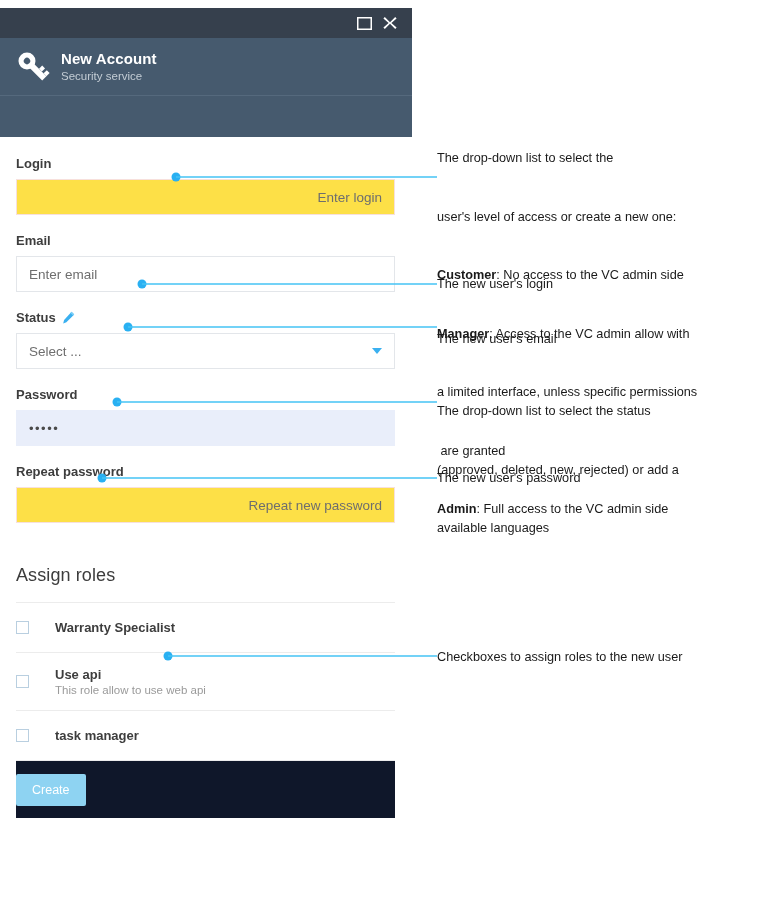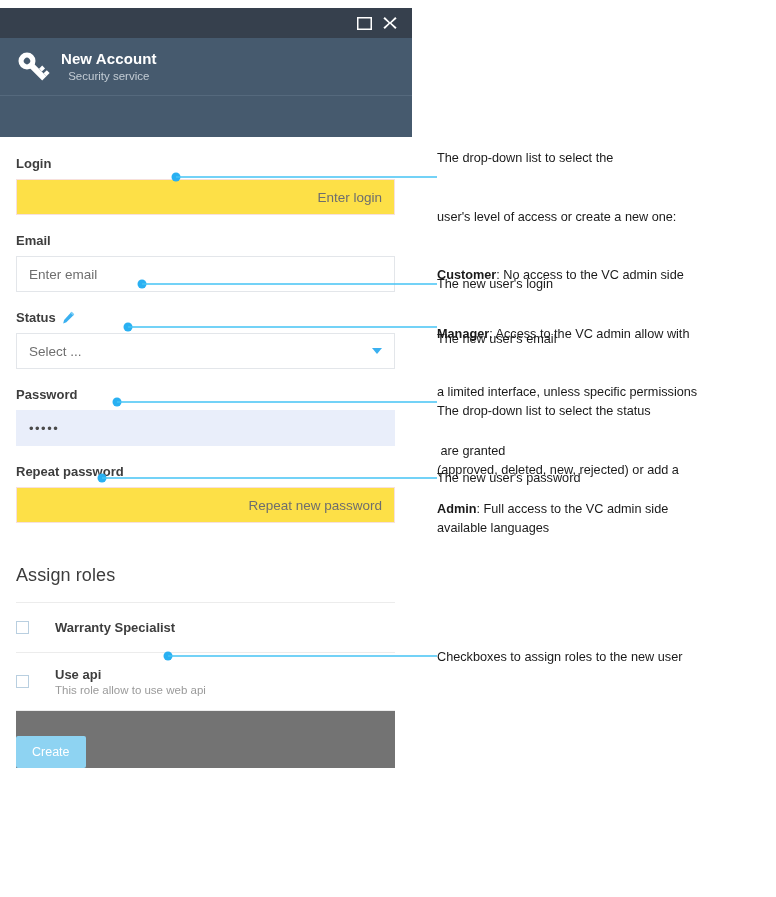--- a/index.html
+++ b/index.html
@@ -52,21 +52,20 @@
 
   
   .header {
     height: 58px;
     background: #465a6e;
     display: flex;
     align-items: center;
     padding-left: 11px;
     box-sizing: border-box;
     border-bottom: 1px solid #55697d;
-    text-align: center;
   }
   .header-icon {
     width: 44px;
     height: 44px;
     display: flex;
     align-items: center;
     justify-content: center;
     flex: 0 0 auto;
   }
   .header-text {
@@ -178,23 +177,23 @@
   }
   .role-desc {
     font-size: 11.5px;
     color: #9a9a9a;
     margin-top: 2px;
   }
 
   .footer {
     width: 379px;
     height: 57px;
-    background: #737373;
-    display: flex;
-    align-items: flex-end;
+    background: #0f172a;
+    display: flex;
+    align-items: center;
     box-sizing: border-box;
   }
   .btn-create {
     background: #8ed3f2;
     color: #ffffff;
     font-size: 12.5px;
     border: 0;
     border-radius: 2px;
     padding: 9px 16px;
     cursor: pointer;
@@ -324,20 +323,24 @@
       </div>
 
       <div class="role-row" style="height:58px;">
         <span class="cbx"></span>
         <span>
           <span class="role-name" style="display:block;">Use api</span>
           <span class="role-desc" style="display:block;">This role allow to use web api</span>
         </span>
       </div>
 
+      <div class="role-row" style="height:50px;">
+        <span class="cbx"></span>
+        <span class="role-name">task manager</span>
+      </div>
 
       <div class="footer">
         <button class="btn-create">Create</button>
       </div>
     </div>
 
   </div>
 </div>
 
 <svg id="leaders">

